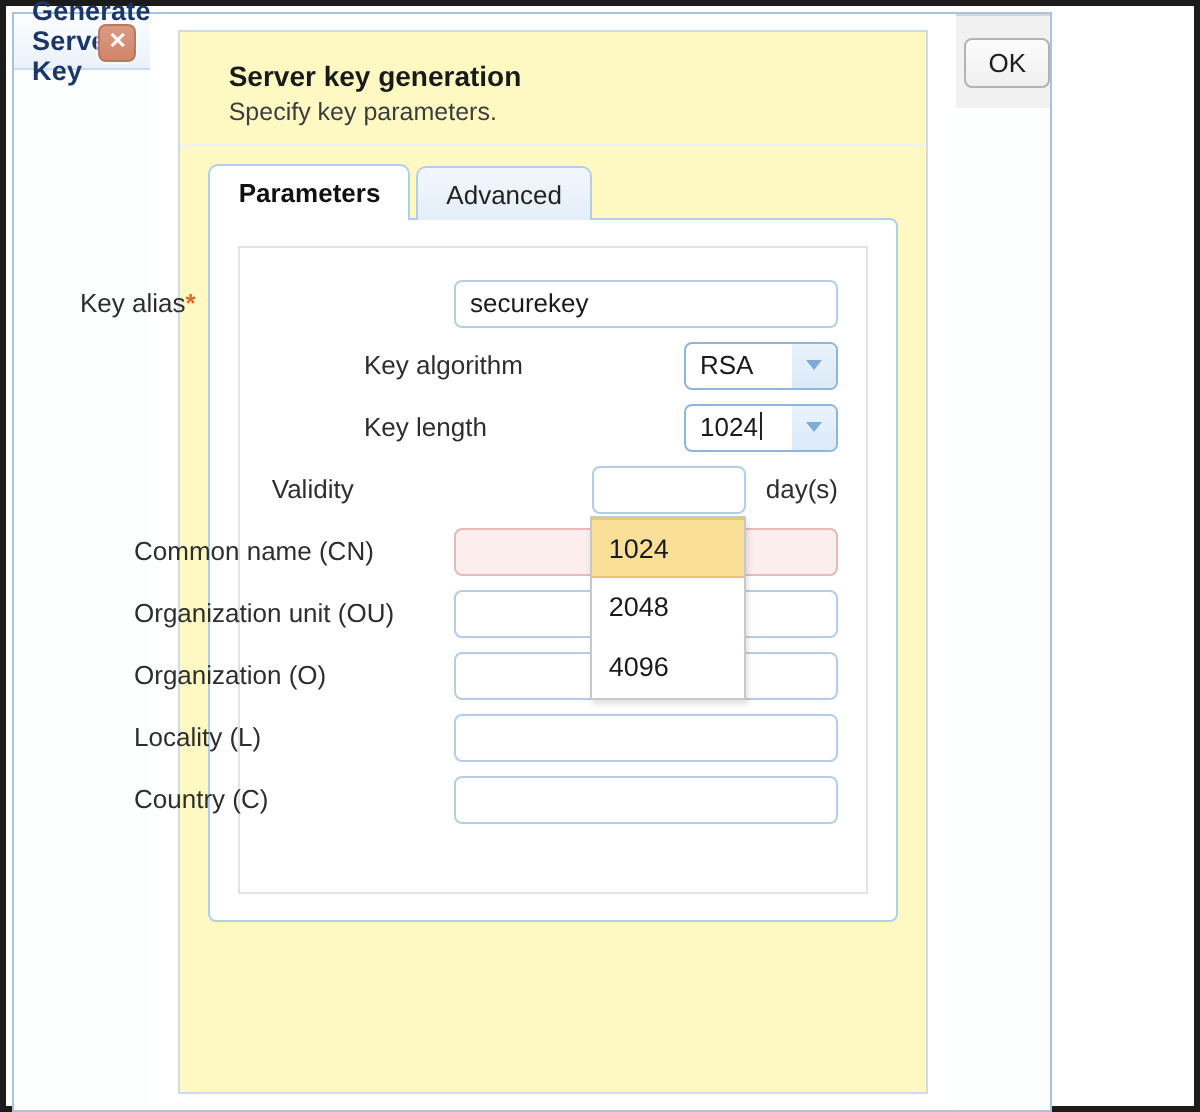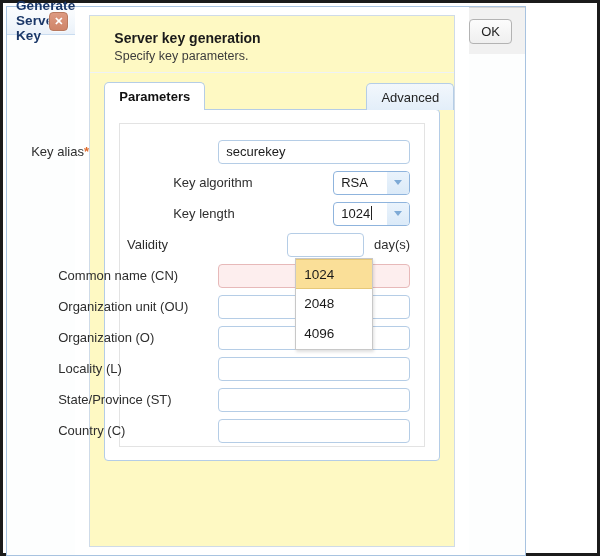--- a/index.html
+++ b/index.html
@@ -111,23 +111,22 @@
     margin: 0;
   }
 
   
   .tabstrip {
     position: relative;
     margin: 9px 0 0 14px;
     height: 28px;
     display: flex;
     align-items: flex-end;
-    gap: 20px;
+    gap: 3px;
     z-index: 3;
-    justify-content: space-between;
   }
   .tab {
     box-sizing: border-box;
     height: 27px;
     padding: 0 14px;
     display: flex;
     align-items: center;
     font-size: 13px;
     border: 1px solid #b5cde6;
     border-bottom: none;
@@ -299,21 +298,20 @@
 
   
   .footer {
     flex: 0 0 47px;
     height: 47px;
     background: #f1f1f1;
     border-top: 1px solid #d6d6d6;
     display: flex;
     align-items: center;
     justify-content: flex-end;
-    padding-right: 13px;
     gap: 18px;
     box-sizing: border-box;
   }
   .btn {
     box-sizing: border-box;
     min-width: 30px;
     height: 25px;
     padding: 0 11px;
     border: 1px solid #b3b3b3;
     border-radius: 4px;
@@ -399,24 +397,20 @@
               <div class="row">
                 <div class="lbl">Organization (O)</div>
                 <input class="txt std" type="text" value="" style="">
               </div>
 
               <div class="row">
                 <div class="lbl">Locality (L)</div>
                 <input class="txt std" type="text" value="" style="">
               </div>
 
-              <div class="row">
-                <div class="lbl">State/Province (ST)</div>
-                <input class="txt std" type="text" value="" style="">
-              </div>
 
               <div class="row">
                 <div class="lbl">Country (C)</div>
                 <input class="txt std" type="text" value="" style="">
               </div>
 
             </div>
           </div>
         </div>
 

